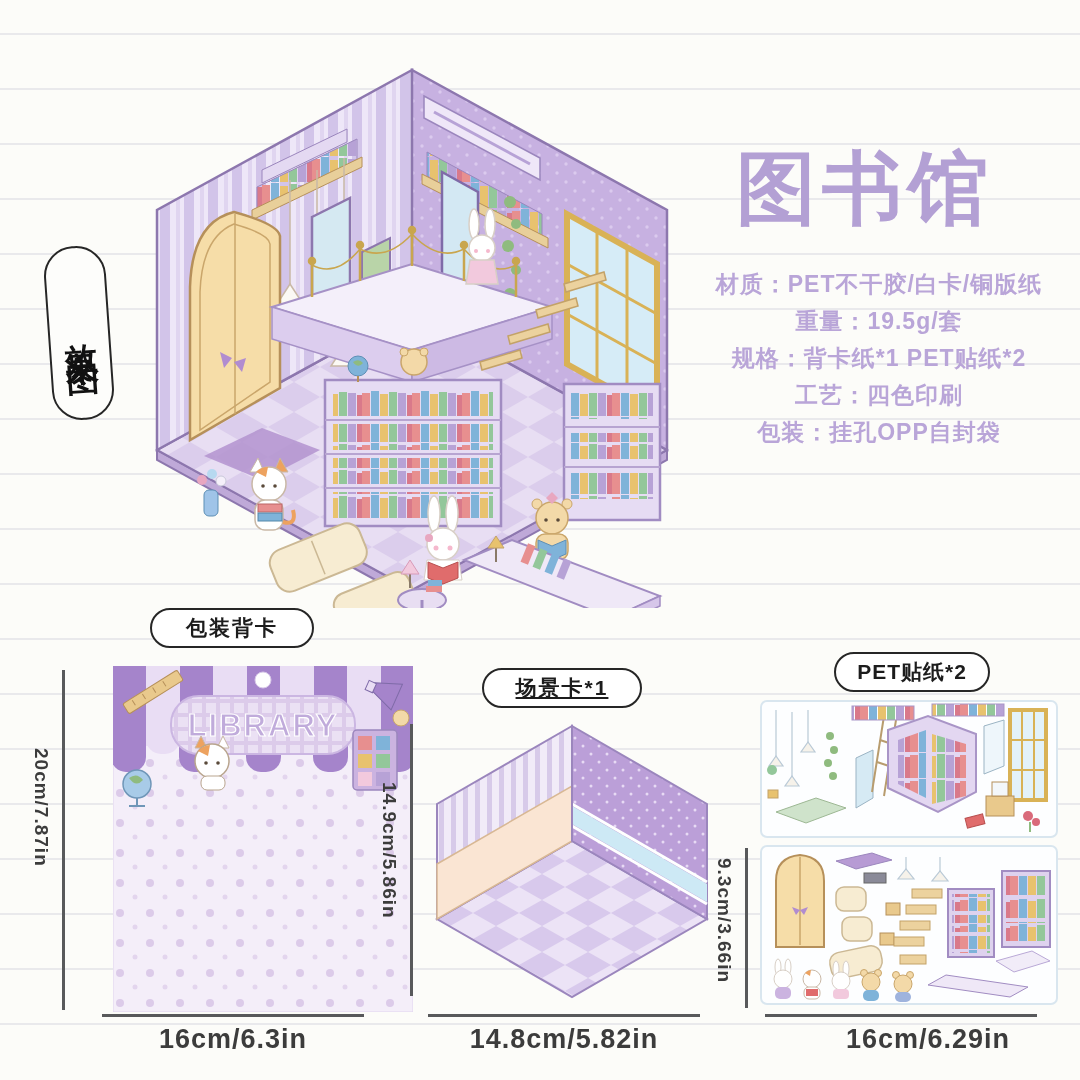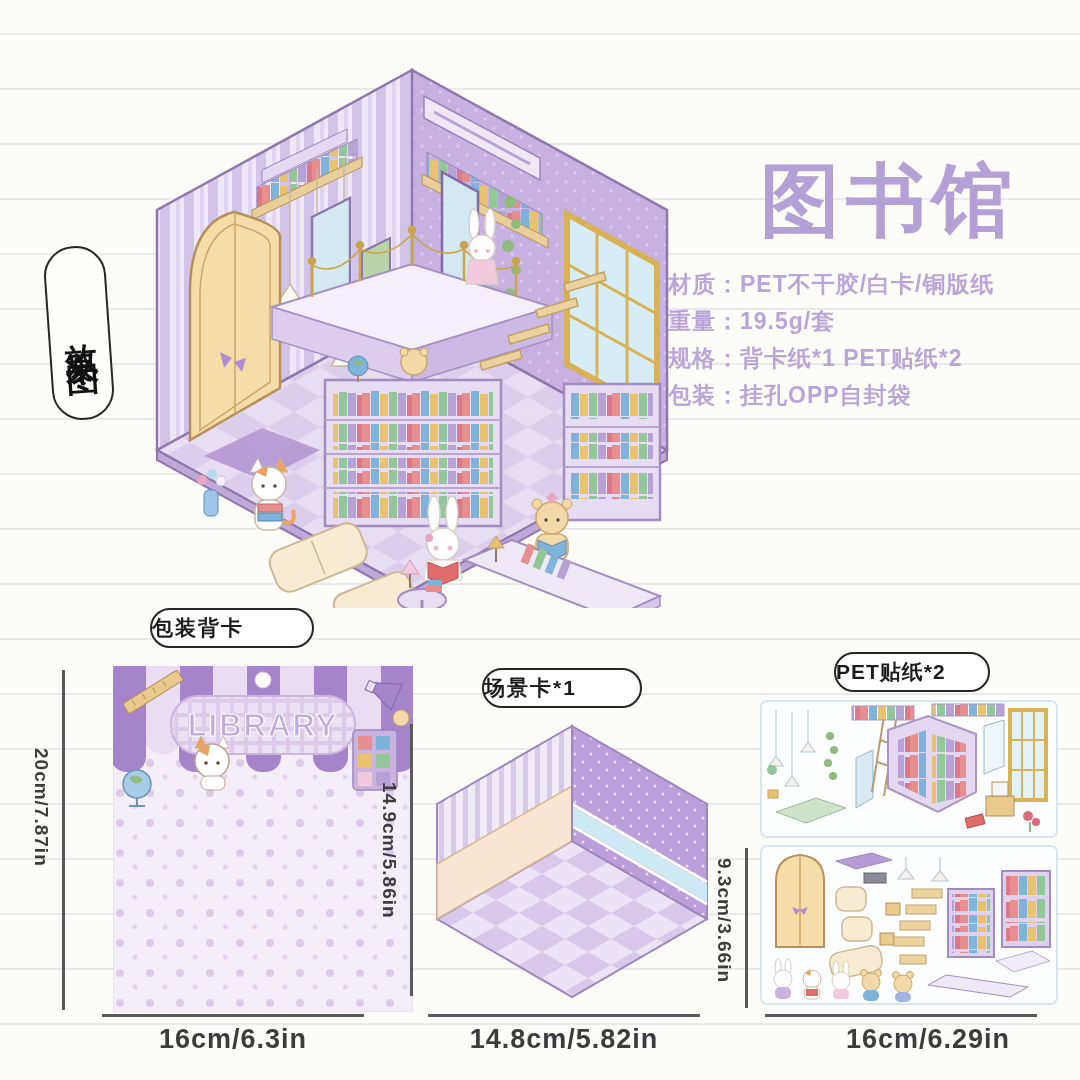--- a/index.html
+++ b/index.html
@@ -7,29 +7,29 @@
     --line:#e9e9ec; --dimline:#58595b; --dimtext:#3c3c3c; --pillborder:#262626;
   }
   html,body{margin:0;padding:0;}
   body{width:1080px;height:1080px;overflow:hidden;
     font-family:"Liberation Sans",sans-serif;
     background-color:#fcfcf9;
     background-image:repeating-linear-gradient(to bottom,transparent 0,transparent 53px,var(--line) 53px,var(--line) 55px);
     background-position:0 -20px;position:relative;}
   .abs{position:absolute;}
   .pill{position:absolute;background:#fff;border:2.5px solid var(--pillborder);
-    border-radius:999px;display:flex;align-items:center;
+    border-radius:999px;display:flex;align-items:center;justify-content:center;
     font-size:21px;font-weight:700;color:#1c1c1c;letter-spacing:2px;}
   .vpill{position:absolute;background:#fdfdfb;border:2.5px solid var(--pillborder);
     border-radius:30px;display:flex;align-items:center;justify-content:center;}
   .vpill span{writing-mode:vertical-rl;font-size:33px;font-weight:700;color:#111;
     letter-spacing:10px;}
   .title{position:absolute;font-size:80px;font-weight:900;color:var(--title);
     letter-spacing:6px;white-space:nowrap;}
-  .specs{position:absolute;left:668px;top:266px;width:390px;text-align:left;}
+  .specs{position:absolute;left:668px;top:266px;width:390px;text-align:center;padding-left:16px;}
   .specs div{font-size:23px;font-weight:700;color:var(--spec);line-height:37px;
     letter-spacing:1px;white-space:nowrap;}
   .vline{position:absolute;width:2.5px;background:var(--dimline);}
   .hline{position:absolute;height:2.5px;background:var(--dimline);}
   .vdim{position:absolute;writing-mode:vertical-rl;font-size:19px;font-weight:600;
     color:var(--dimtext);letter-spacing:1px;}
   .hdim{position:absolute;font-size:27px;font-weight:600;color:var(--dimtext);
     text-align:center;letter-spacing:1px;}
   svg{display:block;}
 </style>
@@ -302,25 +302,26 @@
       <rect x="424" y="497" width="8" height="20" fill="#93c79a" transform="rotate(22 428 507)"></rect>
       <rect x="436" y="502" width="8" height="20" fill="#7fb3d9" transform="rotate(22 440 512)"></rect>
       <rect x="448" y="507" width="8" height="20" fill="#b7a2d6" transform="rotate(22 452 517)"></rect>
     </g>
     <line x1="384" y1="510" x2="384" y2="496" stroke="#8a7a67" stroke-width="2"></line>
     <path d="M376,496 392,496 384,484Z" fill="#e8c26e" stroke="#c3a268"></path>
   </g>
 </svg>
 </div>
 
-<div class="title" style="left:736px;top:148px;margin-left:24px;">图书馆</div>
+<div class="title" style="left:736px;top:136px;">图书馆</div>
 <div class="specs">
   <div>材质：PET不干胶/白卡/铜版纸</div>
   <div>重量：19.5g/套</div>
   <div>规格：背卡纸*1 PET贴纸*2</div>
+  <div>工艺：四色印刷</div>
   <div>包装：挂孔OPP自封袋</div>
 </div>
 
 <div class="pill" style="left:150px;top:608px;width:160px;height:36px;">
   <span>包装背卡</span>
 </div>
 
 <div class="abs" style="left:68px;top:666px;padding-left:45px;">
 <svg width="300" height="346" viewBox="0 0 300 346">
   <rect x="0" y="0" width="300" height="346" fill="#f4eef9" stroke="#e0d4ee"></rect>
@@ -382,21 +383,21 @@
   </g>
   <circle cx="288" cy="52" r="8" fill="#f3d9a8" stroke="#caa66b"></circle>
 </svg>
 </div>
 
 <div class="vline" style="left:62px;top:670px;height:340px;"></div>
 <div class="vdim" style="left:30px;top:748px;">20cm/7.87in</div>
 <div class="hline" style="left:102px;top:1014px;width:262px;"></div>
 <div class="hdim" style="left:102px;top:1024px;width:262px;">16cm/6.3in</div>
 
-<div class="pill" style="left:482px;top:668px;width:156px;height:36px;">
+<div class="pill" style="left:482px;top:668px;width:156px;height:36px;text-decoration:underline;">
   <span>场景卡*1</span>
 </div>
 
 <div class="abs" style="left:427px;top:718px;">
 <svg width="290" height="290" viewBox="0 0 290 290">
 
   <path d="M145,123 10,201 145,279 280,201Z" fill="url(#pFloorS)" stroke="#9b86bd" stroke-width="2"></path>
 
   <path d="M145,8 10,86 10,201 145,123Z" fill="url(#pStripeS)" stroke="#9b86bd" stroke-width="2"></path>
   <path d="M10,146 145,68 145,123 10,201Z" fill="#fae5d3" stroke="#d8b894" stroke-width="1.5"></path>

